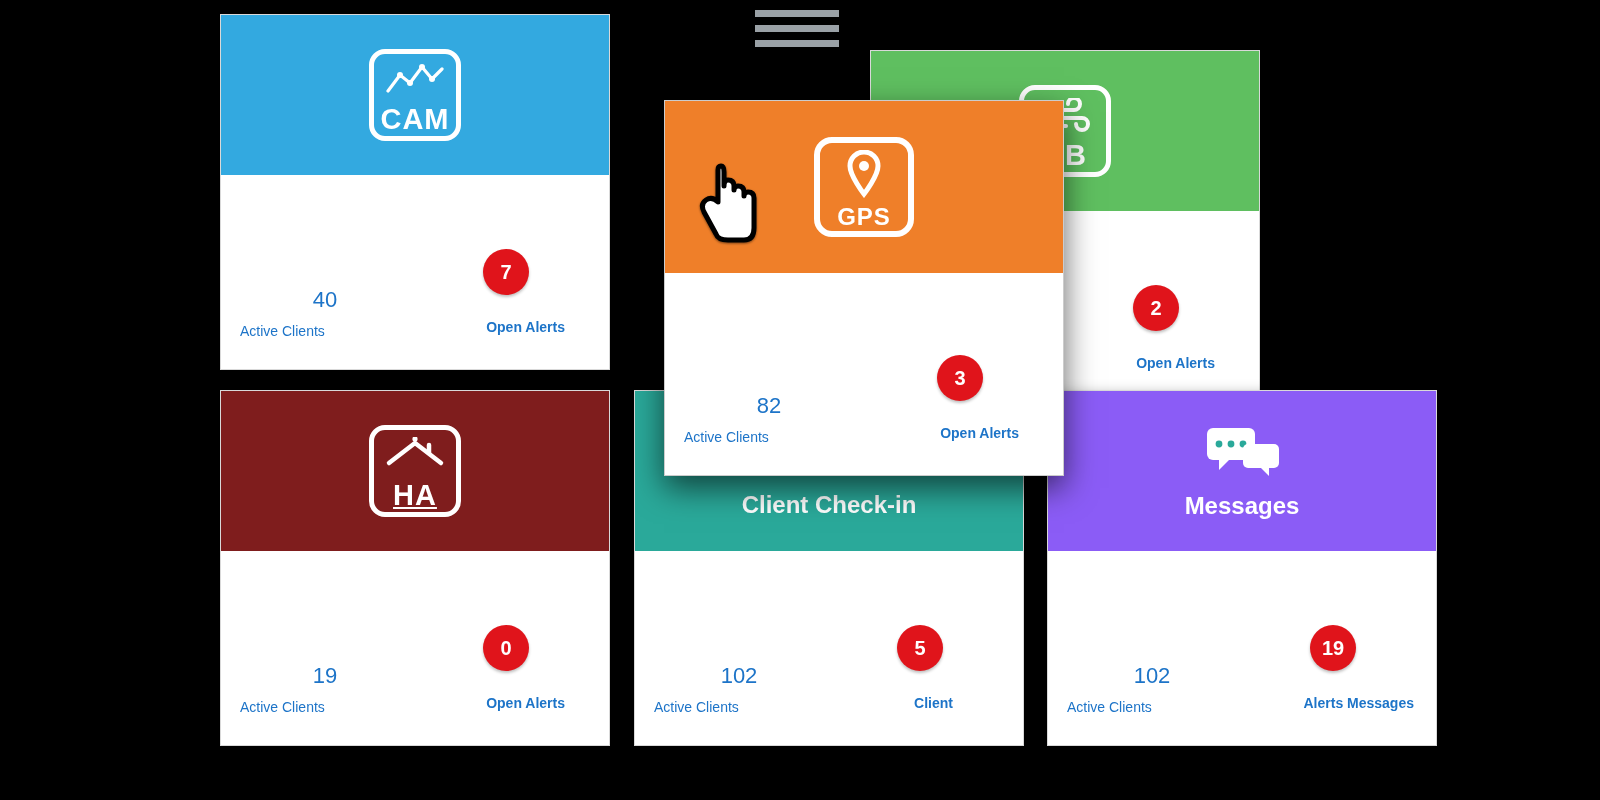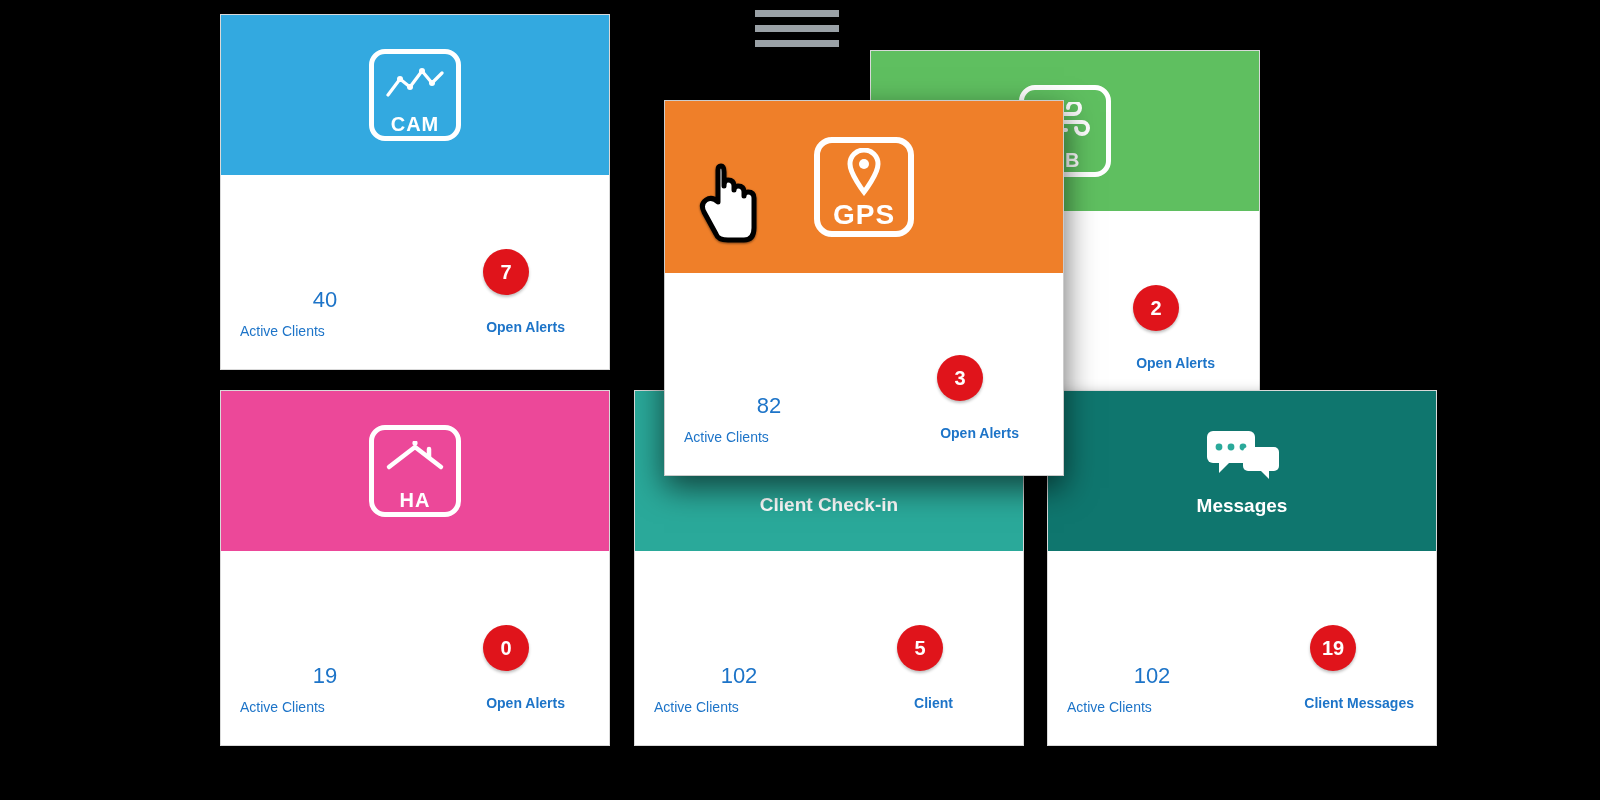--- a/index.html
+++ b/index.html
@@ -31,25 +31,25 @@
     display:flex;flex-direction:column;align-items:center;justify-content:center;
     color:#fff;
     position:relative;
   }
   .card .iconbox{
     width:92px;height:92px;border:5px solid #fff;border-radius:16px;box-sizing:border-box;
     display:flex;flex-direction:column;align-items:center;justify-content:center;
   }
   .card .iconbox .svgslot{flex:1;display:flex;align-items:center;justify-content:center;width:100%;}
   .card .iconbox .code{
-    font-weight:700;font-size:20px;letter-spacing:1px;color:#fff;line-height:1;margin-bottom:2px;
+    font-weight:700;font-size:29px;letter-spacing:1px;color:#fff;line-height:1;margin-bottom:2px;
     font-family:Arial, sans-serif;
   }
   .card .top .title{
-    margin-top:8px;font-size:19px;font-weight:600;color:#fff;
+    margin-top:8px;font-size:24px;font-weight:600;color:#fff;
   }
 
   .card .bottom{
     height:196px;
     position:relative;
   }
   .card .metric-count{
     position:absolute;left:34px;bottom:58px;color:var(--blue-text);font-size:22px;font-weight:400;text-align:center;min-width:140px;
   }
   .card .metric-label{
@@ -62,43 +62,43 @@
     display:flex;align-items:center;justify-content:center;
     box-shadow:0 2px 3px rgba(0,0,0,0.25);
   }
   .card .badge-label{
     position:absolute;right:44px;bottom:36px;color:var(--blue-text);font-size:14px;font-weight:600;
   }
 
   
   .c-cam .top{background:#33a9e0;}
   .c-bb  .top{background:#5fbf60;}
-  .c-ha  .top{background:#ec4899;}
+  .c-ha  .top{background:#7f1d1d;text-decoration:underline;}
   .c-ci  .top{background:#2aa99a;}
-  .c-msg .top{background:#0f766e;}
+  .c-msg .top{background:#8b5cf6;}
   .c-gps .top{background:#ef7f29;}
 
   
   .c-cam{left:220px; top:14px; height:356px;}
   .c-bb {left:870px; top:50px; height:356px;}
   .c-ha {left:220px; top:390px; height:356px;}
   .c-ci {left:634px; top:390px; height:356px;}
   .c-msg{left:1047px;top:390px; height:356px;}
 
   
   .c-gps{
     left:664px; top:100px; width:400px; height:376px;
     box-shadow:0 12px 30px rgba(0,0,0,0.6);
     border:1px solid #00000033;
     z-index:10;
   }
   .c-gps .top{height:172px;}
   .c-gps .bottom{height:204px;}
   .c-gps .iconbox{width:100px;height:100px;border-width:6px;border-radius:18px;}
-  .c-gps .iconbox .code{font-size:28px;}
+  .c-gps .iconbox .code{font-size:24px;}
 
   
   .cursor{position:absolute;left:688px;top:162px;z-index:20;}
   .cursor svg{filter:drop-shadow(0 1px 1px rgba(0,0,0,0.5));}
 
   
   .freeicon{color:#fff;}
 </style>
 </head>
 <body>
@@ -206,21 +206,21 @@
           <rect x="44" y="22" width="36" height="24" rx="5" fill="#fff"></rect>
           <polygon points="70,44 70,54 60,44" fill="#fff"></polygon>
         </svg>
       </div>
       <div class="title">Messages</div>
     </div>
     <div class="bottom">
       <div class="metric-count">102</div>
       <div class="metric-label">Active Clients</div>
       <div class="badge">19</div>
-      <div class="badge-label" style="right:22px">Client Messages</div>
+      <div class="badge-label" style="right:22px">Alerts Messages</div>
     </div>
   </div>
 
   <div class="card c-gps">
     <div class="top">
       <div class="iconbox">
         <div class="svgslot">
           <svg width="44" height="48" viewBox="0 0 44 48">
             <path d="M22 2 a14 14 0 0 1 14 14 c0 10 -14 28 -14 28 s-14 -18 -14 -28 A14 14 0 0 1 22 2 Z" fill="none" stroke="#fff" stroke-width="5"></path>
             <circle cx="22" cy="16" r="5" fill="#fff"></circle>

